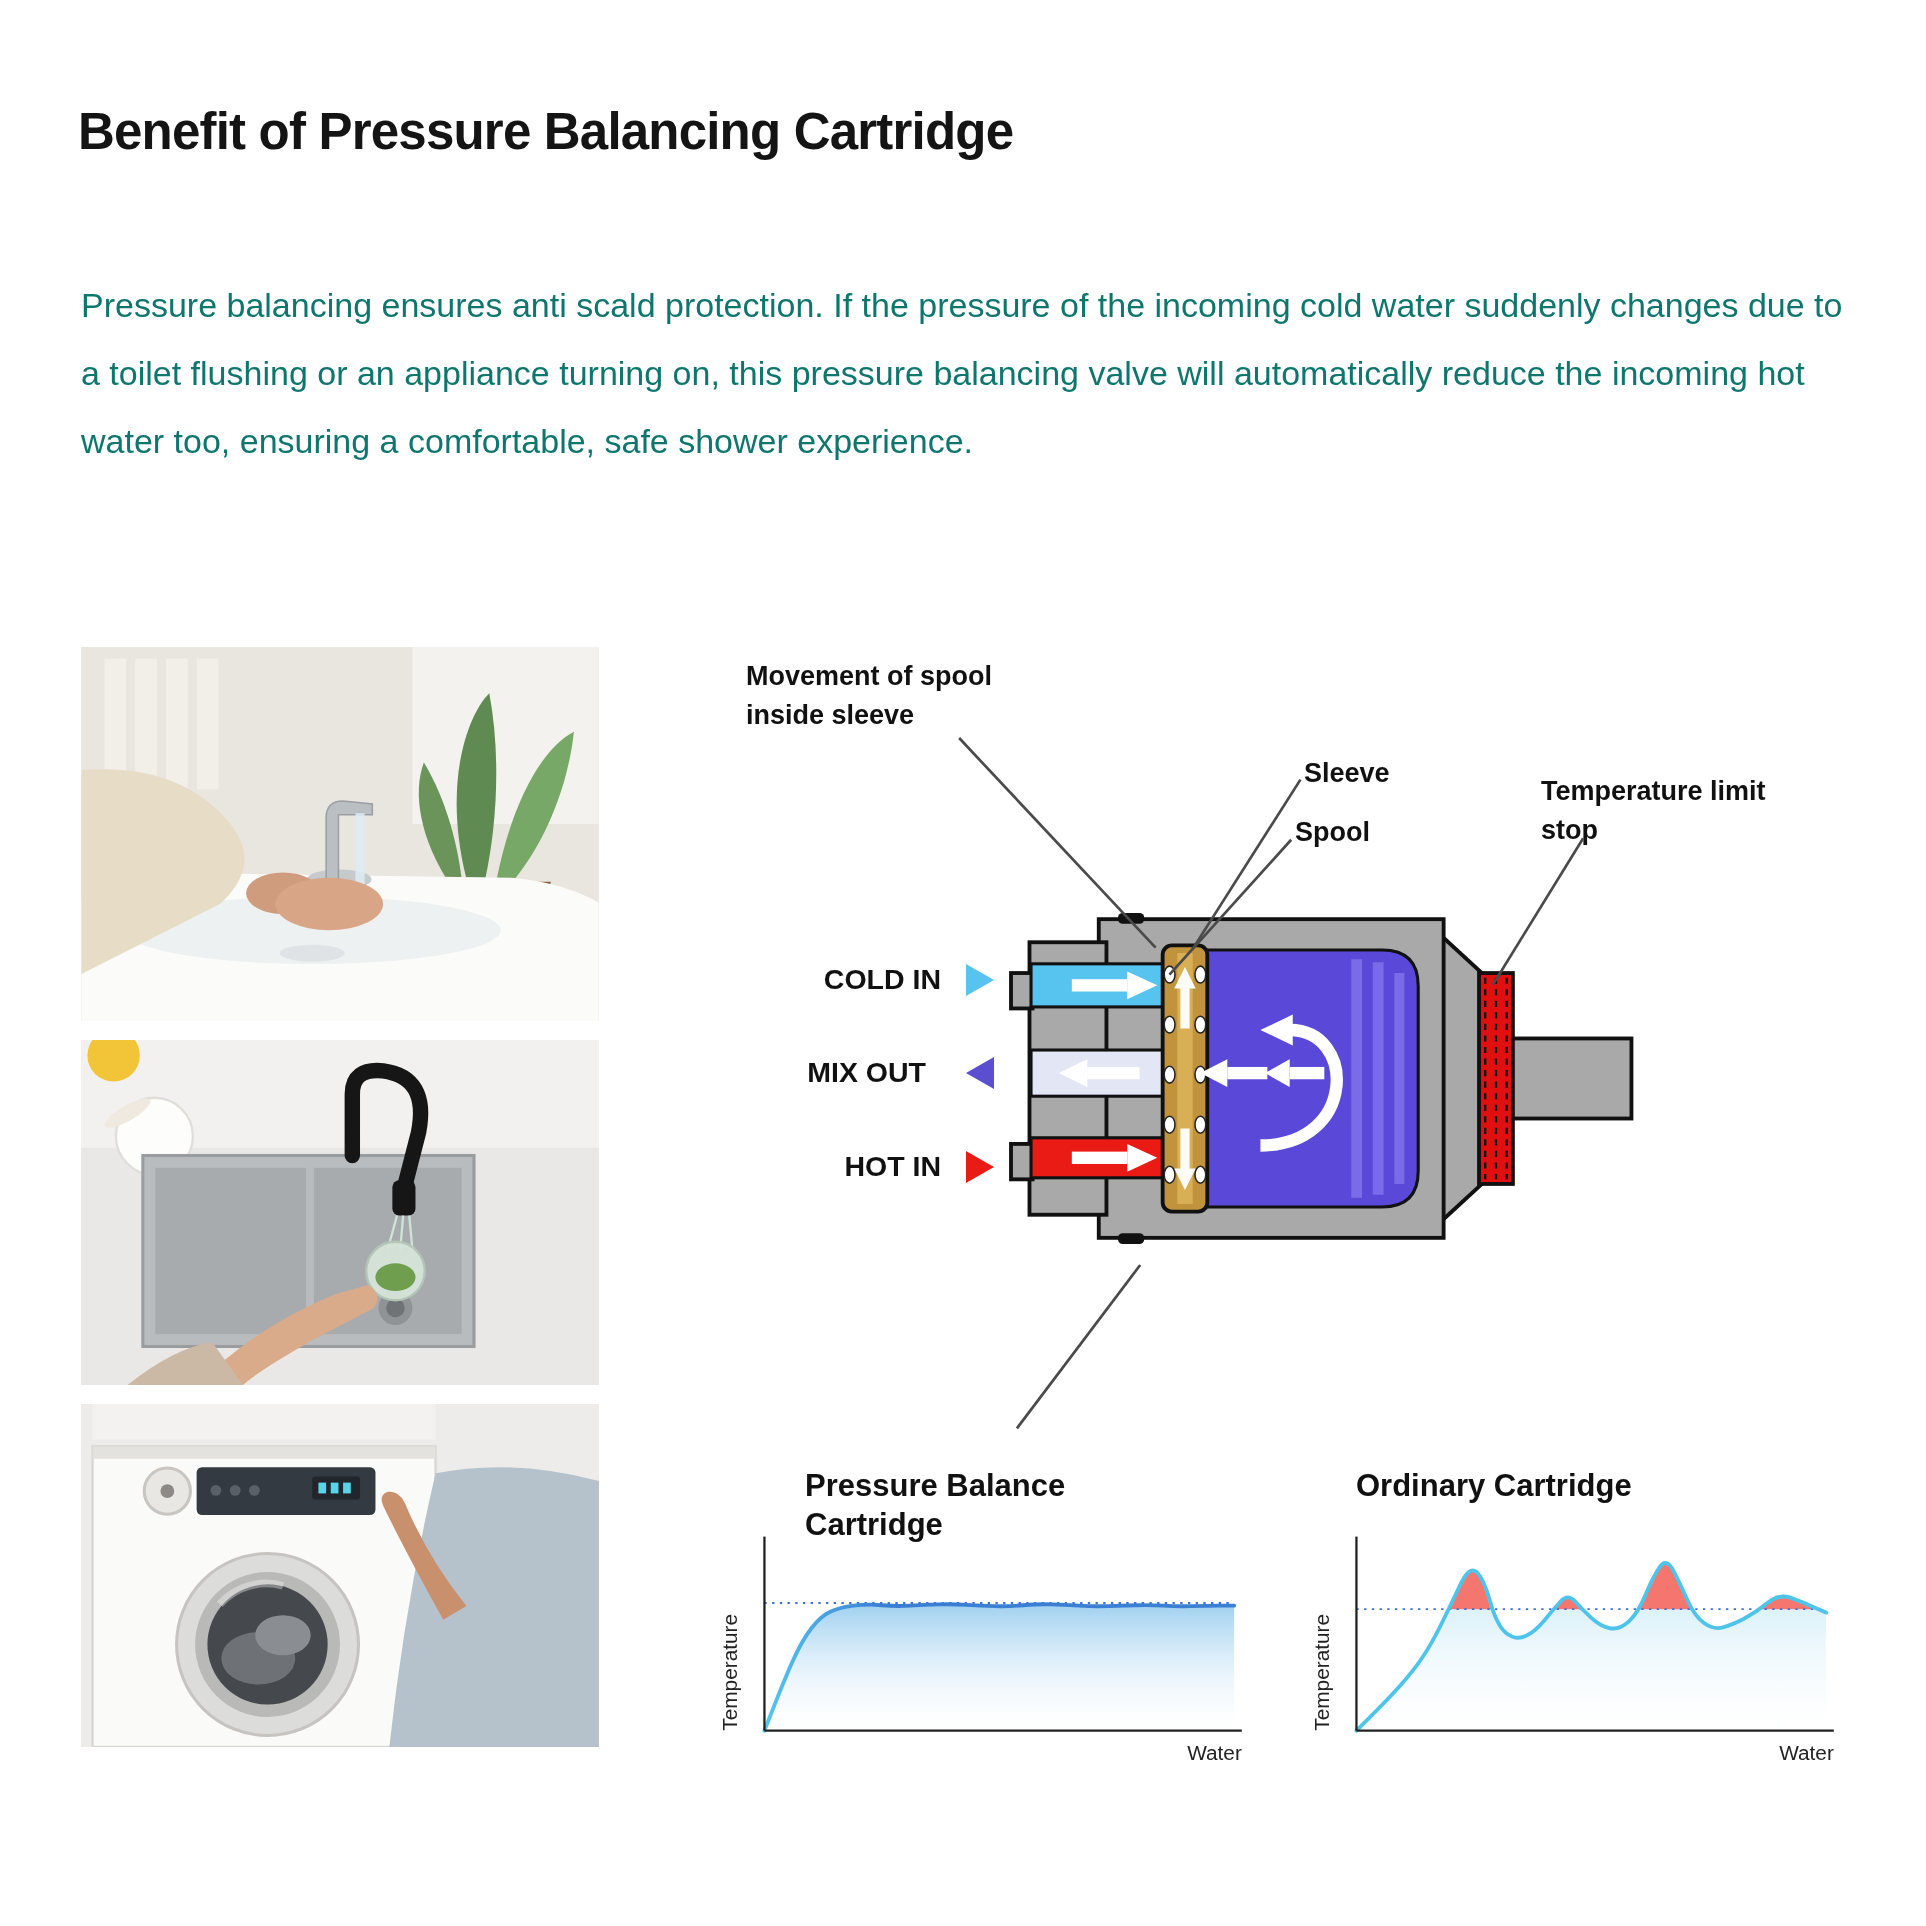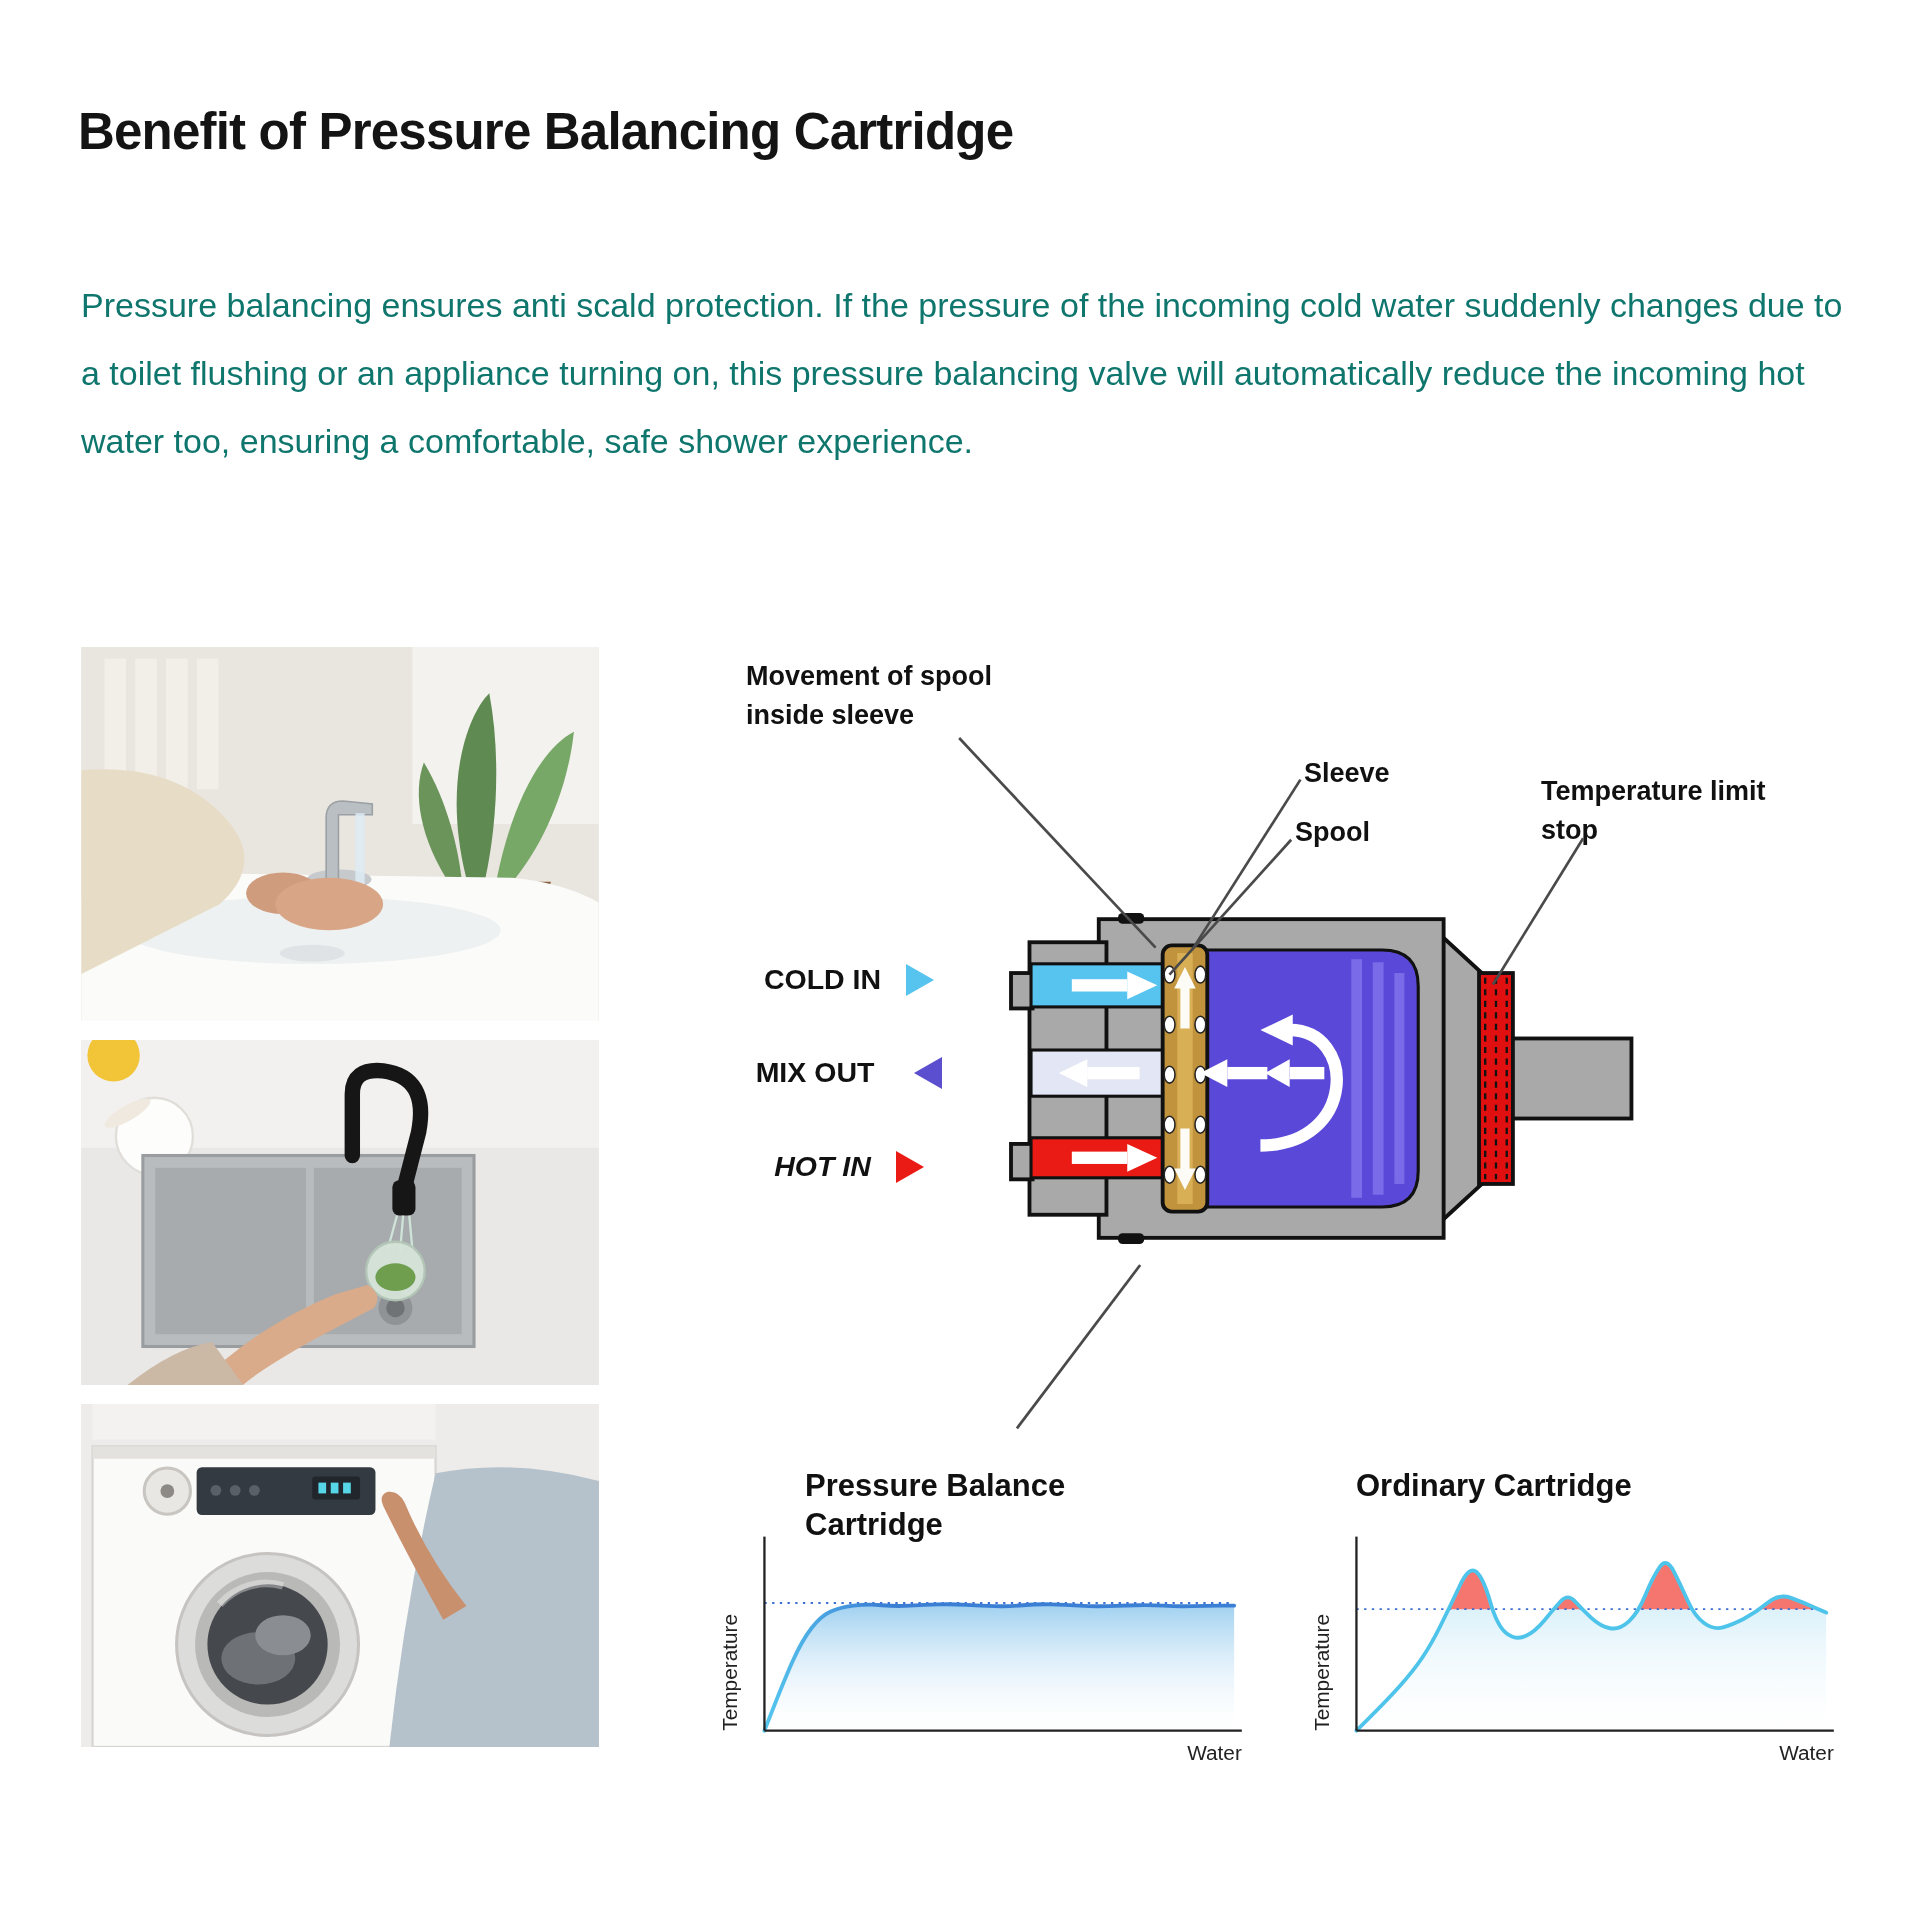--- a/index.html
+++ b/index.html
@@ -11,31 +11,31 @@
   .photo{left:81px;width:518px;overflow:hidden;background:#eee;}
   .photo svg{display:block;width:100%;height:100%;}
   #photo1{top:647px;height:374px;}
   #photo2{top:1040px;height:345px;}
   #photo3{top:1404px;height:343px;}
   .diag-label{font-size:27px;font-weight:700;color:#111;line-height:39px;}
   #movement-label{left:746px;top:657px;width:324px;}
   #sleeve-label{left:1304px;top:754px;}
   #spool-label{left:1295px;top:813px;}
   #templimit-label{left:1541px;top:772px;width:247px;}
-  .flow-row{position:absolute;left:720px;width:258px;display:flex;align-items:center;justify-content:center;gap:25px;}
+  .flow-row{position:absolute;left:736px;width:258px;display:flex;align-items:center;justify-content:flex-end;gap:25px;}
   .flow-label{font-size:28.5px;font-weight:700;color:#111;white-space:nowrap;}
   .tri{width:0;height:0;border-top:16px solid transparent;border-bottom:16px solid transparent;}
   .tri-right{border-left:28px solid;}
   .tri-left{border-right:28px solid;}
   .c-cold{border-left-color:#57C3EF;}
   .c-mix{border-right-color:#5B4FD0;}
   .c-hot{border-left-color:#EA1B14;}
   #cold-row{top:963px;}
   #mix-row{top:1056px;gap:40px;}
-  #hot-row{top:1150px;font-style:italic;}
+  #hot-row{top:1150px;}
   #cartridge{left:1006px;top:913px;width:632px;height:331px;}
   .met{fill:#A9A9A9;stroke:#111;stroke-width:5;}
   #connectors{left:0;top:0;width:1926px;height:1926px;pointer-events:none;}
   .connector{stroke:#4a4a4a;stroke-width:3.5;}
   .chart-title{font-size:31px;font-weight:700;color:#111;line-height:39px;}
   #chart1-title{left:774px;top:1466px;width:331px;margin-left:31px;}
   #chart2-title{left:1356px;top:1466px;width:432px;}
   .chart{position:absolute;width:539px;height:231px;}
   #chart1{left:709px;top:1532px;}
   #chart2{left:1301px;top:1532px;}

